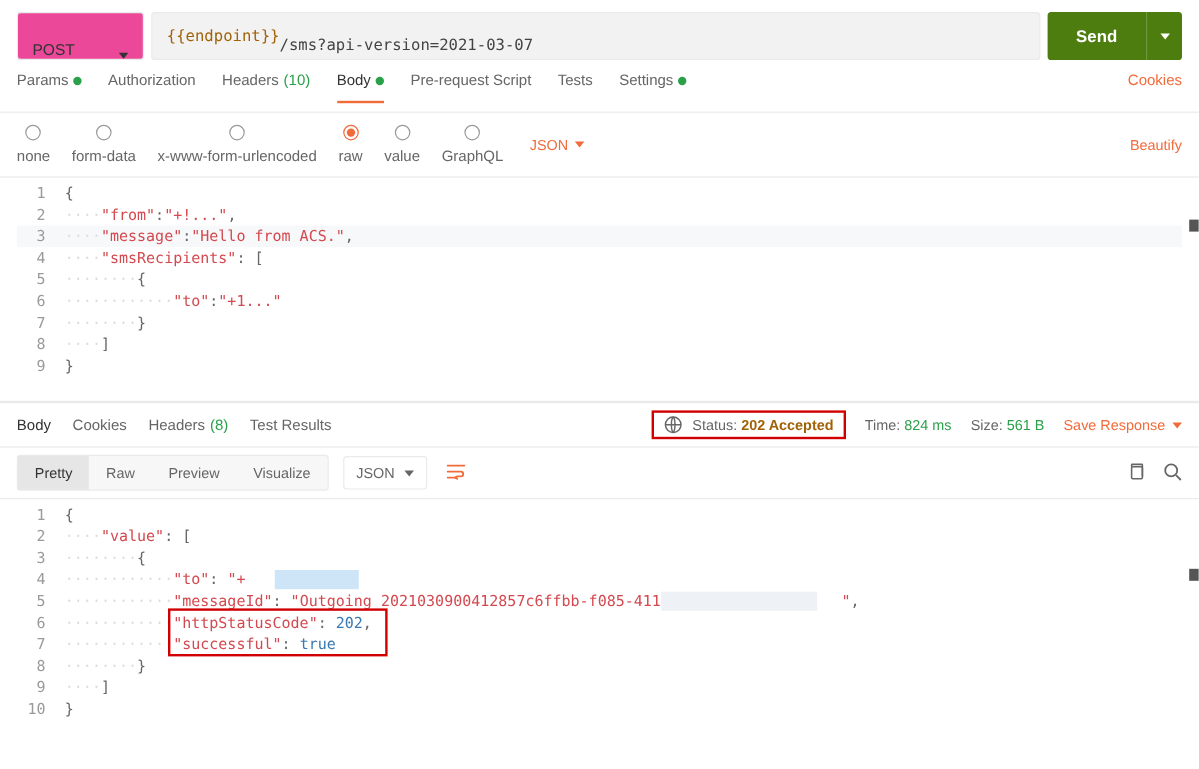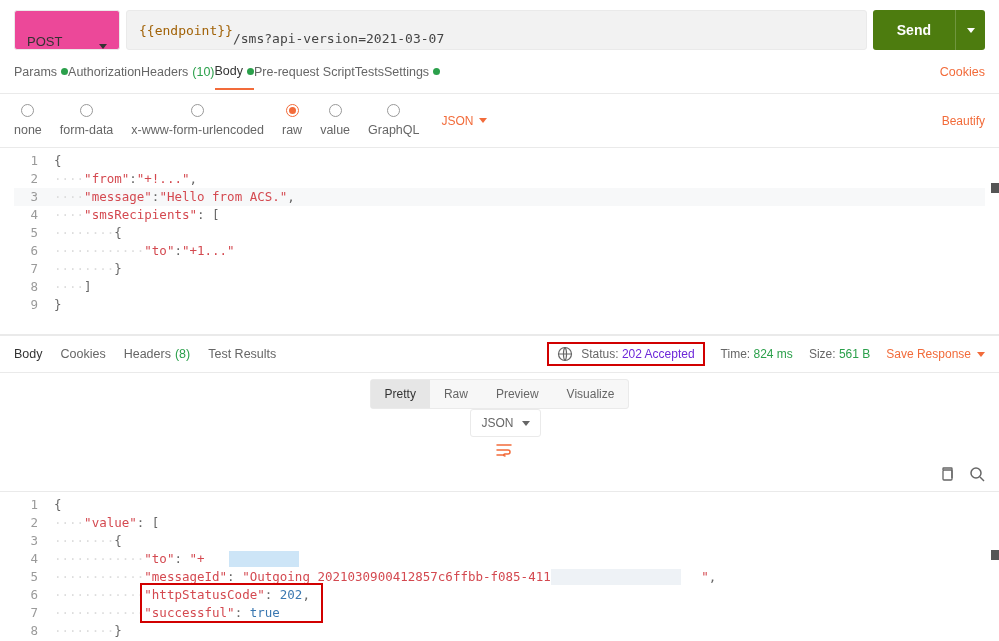--- a/index.html
+++ b/index.html
@@ -7,21 +7,21 @@
 
 .request-bar { display: flex; gap: 6px; padding: 10px 14px; align-items: center; }
 .method-select { display: flex; align-items: flex-end; justify-content: space-between; width: 106px; height: 40px; background: #ec4899; border: 1px solid #eaeaea; border-radius: 3px; padding: 0 12px; font-size: 13px; color: #333; font-weight: 500; }
 .url-input { flex: 1; height: 40px; background: #f2f2f2; border: 1px solid #eaeaea; border-radius: 3px; padding: 0 12px; display: flex; align-items: center; font-size: 13px; font-family: monospace; }
 .url-input .var { color: #a16207; }
 .url-input .path { color: #444; margin-top: 16px; }
 .send-btn { display: flex; align-items: center; height: 40px; background: #4d7c0f; border-radius: 3px; color: #fff; }
 .send-btn .label { padding: 0 24px; font-weight: 600; font-size: 14px; }
 .send-btn .chev { width: 30px; display: flex; align-items: center; justify-content: center; border-left: 1px solid rgba(255,255,255,0.2); height: 100%; }
 
-.req-tabs { display: flex; padding: 0 14px; border-bottom: 1px solid #eaeaea; align-items: center; height: 34px; position: relative; }
+.req-tabs { display: flex; gap: 22px; padding: 0 14px; border-bottom: 1px solid #eaeaea; align-items: flex-start; height: 34px; position: relative; }
 .req-tab { font-size: 12.5px; color: #666; padding-bottom: 10px; display: flex; align-items: center; gap: 4px; cursor: pointer; }
 .req-tab.active { color: #333; border-bottom: 2px solid #f26b3a; margin-bottom: -1px; }
 .req-tab .dot { width: 7px; height: 7px; border-radius: 50%; background: #2ba04b; display: inline-block; }
 .req-tab .count { color: #2ba04b; }
 .cookies-link { margin-left: auto; color: #f26b3a; font-size: 12.5px; padding-bottom: 10px; cursor: pointer; }
 
 .body-types { display: flex; gap: 18px; padding: 10px 14px; align-items: center; border-bottom: 1px solid #eaeaea; }
 .radio-item { display: flex; align-items: center; gap: 6px; cursor: pointer; font-size: 12.5px; flex-direction: column; }
 .radio { width: 13px; height: 13px; border-radius: 50%; border: 1.5px solid #999; display: inline-flex; align-items: center; justify-content: center; }
 .radio.checked { border-color: #f26b3a; }
@@ -40,25 +40,25 @@
 .kw { color: #3a78b1; }
 .brace { color: #666; }
 
 .resp-header { display: flex; align-items: center; padding: 6px 14px; border-top: 1px solid #eaeaea; gap: 18px; }
 .resp-tabs { display: flex; gap: 18px; }
 .resp-tab { font-size: 12.5px; color: #666; cursor: pointer; display: flex; gap: 4px; }
 .resp-tab.active { color: #333; }
 .resp-tab .count { color: #2ba04b; }
 .resp-meta { margin-left: auto; display: flex; align-items: center; gap: 16px; font-size: 12px; }
 .red-box { border: 2px solid #d10000; padding: 2px 8px; display: flex; align-items: center; gap: 8px; }
-.status-val { color: #6d28d9; font-weight: 400; }
+.status-val { color: #a16207; font-weight: 700; }
 .meta-val { color: #2ba04b; }
 .save-resp { color: #f26b3a; display: flex; align-items: center; gap: 6px; cursor: pointer; }
 
-.resp-toolbar { display: flex; align-items: center; padding: 6px 14px; gap: 0; border-bottom: 1px solid #eaeaea; border-top: 1px solid #eaeaea; flex-direction: column; }
+.resp-toolbar { display: flex; align-items: center; padding: 6px 14px; gap: 0; border-bottom: 1px solid #eaeaea; border-top: 1px solid #eaeaea; }
 .view-tabs { display: flex; background: #f7f7f7; border: 1px solid #eaeaea; border-radius: 3px; }
 .view-tab { padding: 7px 14px; font-size: 12px; cursor: pointer; color: #666; }
 .view-tab.active { background: #e6e6e6; color: #333; }
 .fmt-select { margin-left: 12px; padding: 6px 10px; border: 1px solid #eaeaea; border-radius: 3px; display: flex; align-items: center; gap: 8px; font-size: 12px; cursor: pointer; }
 .linewrap-btn { margin-left: 8px; padding: 6px 8px; color: #f26b3a; cursor: pointer; }
 .toolbar-right { margin-left: auto; display: flex; gap: 14px; color: #666; }
 .toolbar-icon { cursor: pointer; }
 
 .resp-body { padding: 4px 14px 14px; position: relative; }
 .redbox-overlay { position: absolute; border: 2px solid #d10000; }

